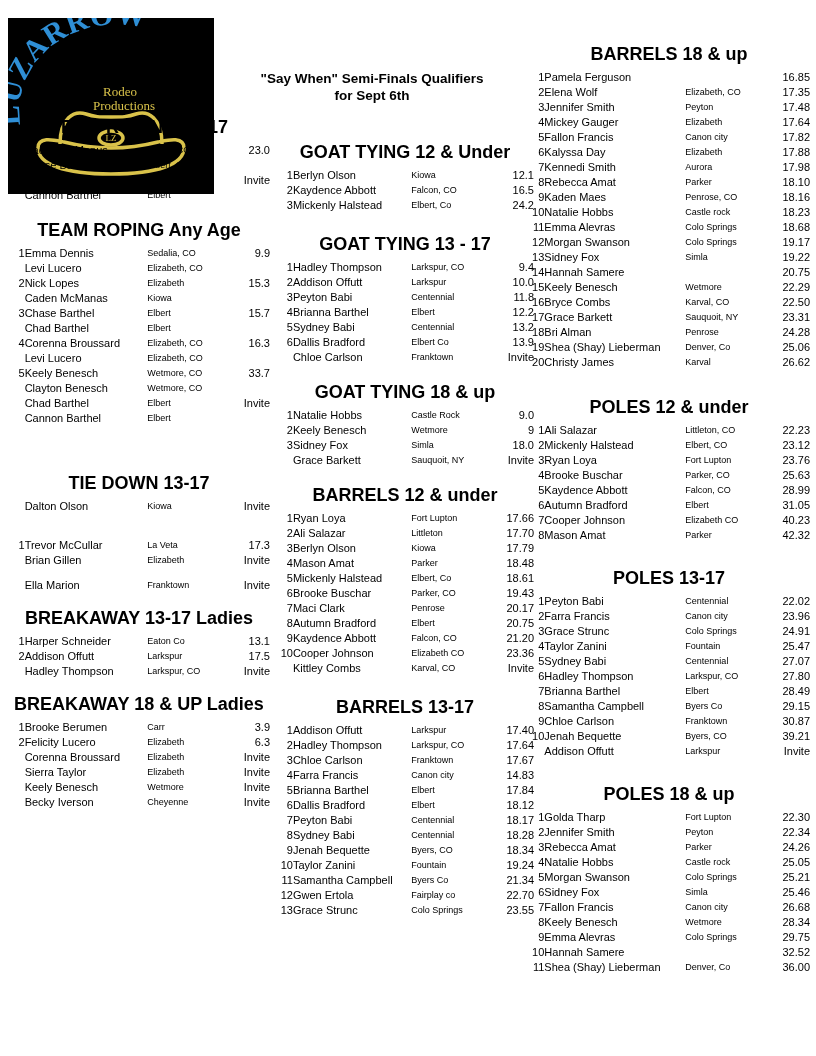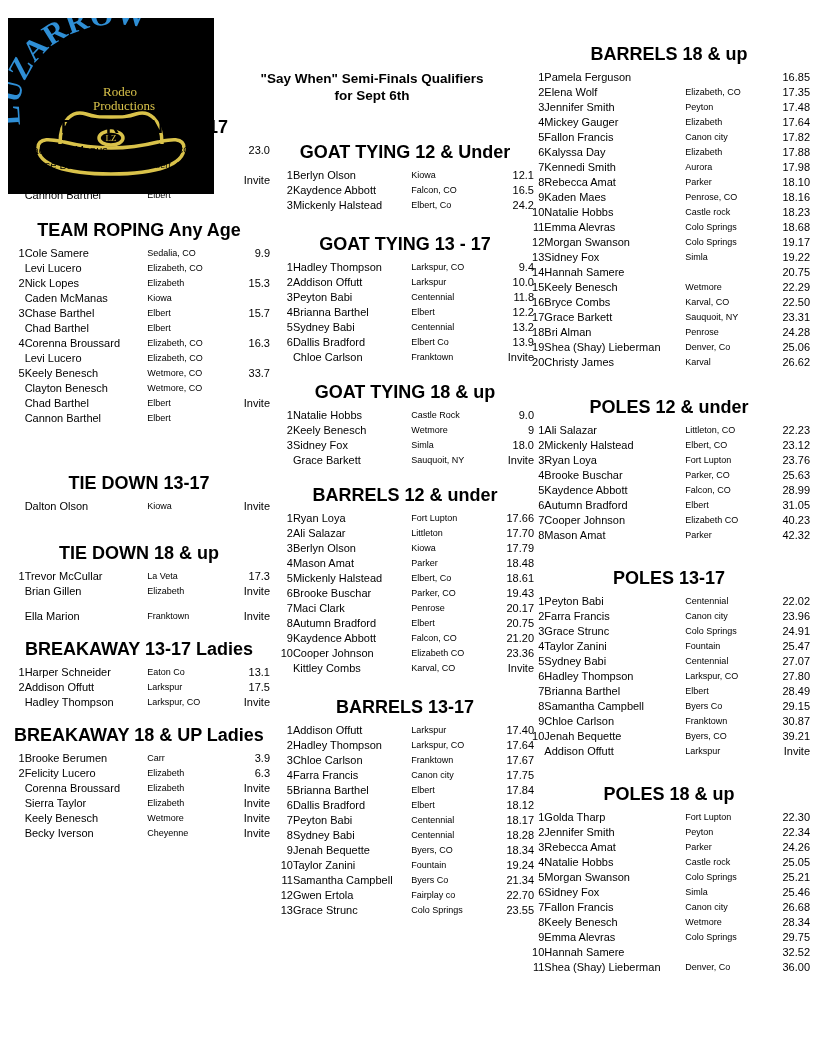--- a/index.html
+++ b/index.html
@@ -159,21 +159,21 @@
           </tbody>
         </table>
       </div>
       <div style="height: 10px;"></div>
       <div class="section">
         <div class="sec-title">TEAM ROPING Any Age</div>
         <table class="rows">
           <tbody>
             <tr>
               <td class="num">1</td>
-              <td class="name">Cole Samere</td>
+              <td class="name">Emma Dennis</td>
               <td class="town">Sedalia, CO</td>
               <td class="score">9.9</td>
             </tr>
             <tr>
               <td class="num"></td>
               <td class="name">Levi Lucero</td>
               <td class="town">Elizabeth, CO</td>
               <td class="score"></td>
             </tr>
             <tr>
@@ -248,21 +248,20 @@
               <td class="num"></td>
               <td class="name">Dalton Olson</td>
               <td class="town">Kiowa</td>
               <td class="score">Invite</td>
             </tr>
           </tbody>
         </table>
       </div>
       <div style="height: 22px;"></div>
       <div class="section">
-        <div class="sec-title">TIE DOWN 18 &amp; up</div>
         <table class="rows">
           <tbody>
             <tr>
               <td class="num">1</td>
               <td class="name">Trevor McCullar</td>
               <td class="town">La Veta</td>
               <td class="score">17.3</td>
             </tr>
             <tr>
               <td class="num"></td>
@@ -559,21 +558,21 @@
             <tr>
               <td class="num">3</td>
               <td class="name">Chloe Carlson</td>
               <td class="town">Franktown</td>
               <td class="score">17.67</td>
             </tr>
             <tr>
               <td class="num">4</td>
               <td class="name">Farra Francis</td>
               <td class="town">Canon city</td>
-              <td class="score">17.75</td>
+              <td class="score">14.83</td>
             </tr>
             <tr>
               <td class="num">5</td>
               <td class="name">Brianna Barthel</td>
               <td class="town">Elbert</td>
               <td class="score">17.84</td>
             </tr>
             <tr>
               <td class="num">6</td>
               <td class="name">Dallis Bradford</td>

